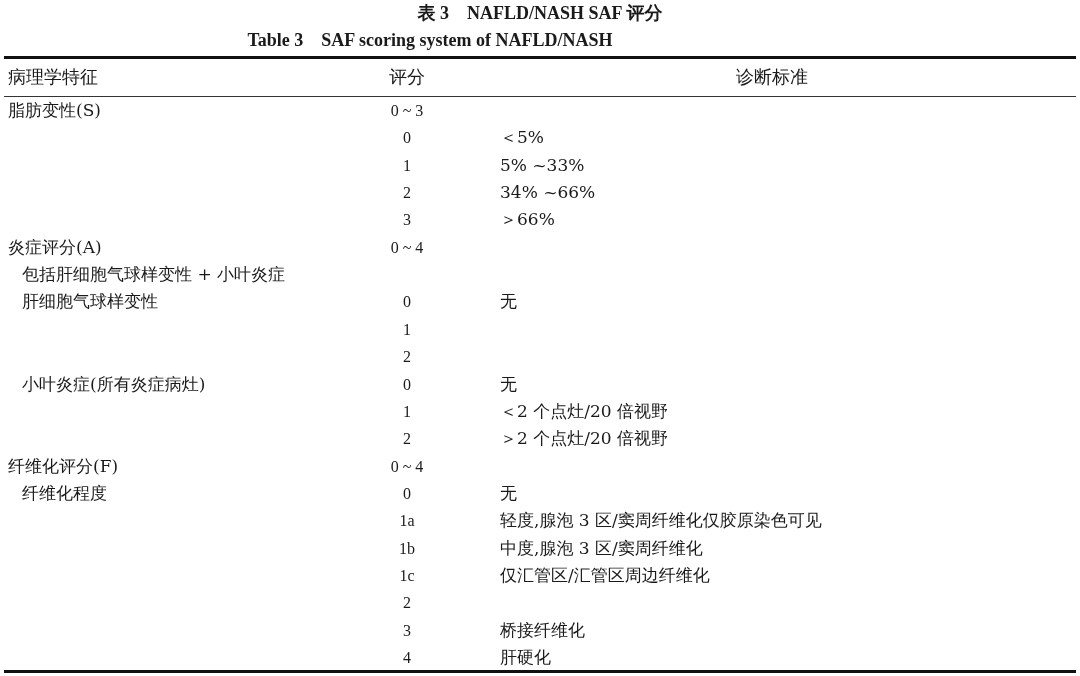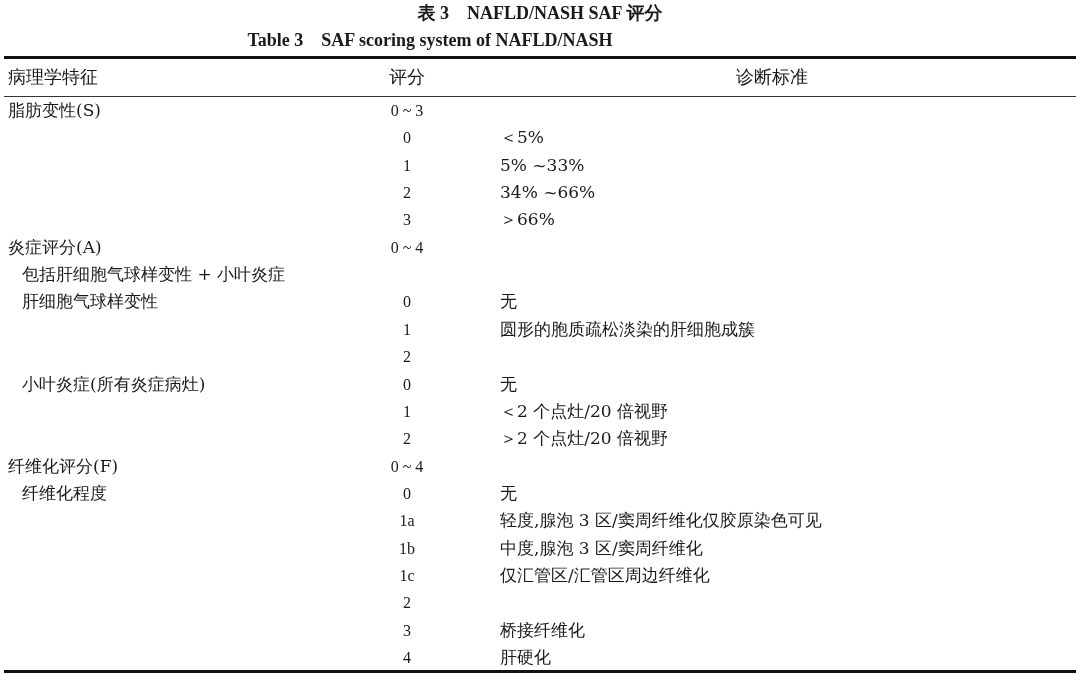--- a/index.html
+++ b/index.html
@@ -70,21 +70,20 @@
       <span class="c3"></span>
     </div>
     <div class="row" style="top: 288.45px;">
       <span class="c1 ind">肝细胞气球样变性</span>
       <span class="c2">0</span>
       <span class="c3">无</span>
     </div>
     <div class="row" style="top: 315.8px;">
       <span class="c1"></span>
       <span class="c2">1</span>
-      <span class="c3">圆形的胞质疏松淡染的肝细胞成簇</span>
     </div>
     <div class="row" style="top: 343.15px;">
       <span class="c1"></span>
       <span class="c2">2</span>
     </div>
     <div class="row" style="top: 370.5px;">
       <span class="c1 ind">小叶炎症(所有炎症病灶)</span>
       <span class="c2">0</span>
       <span class="c3">无</span>
     </div>

